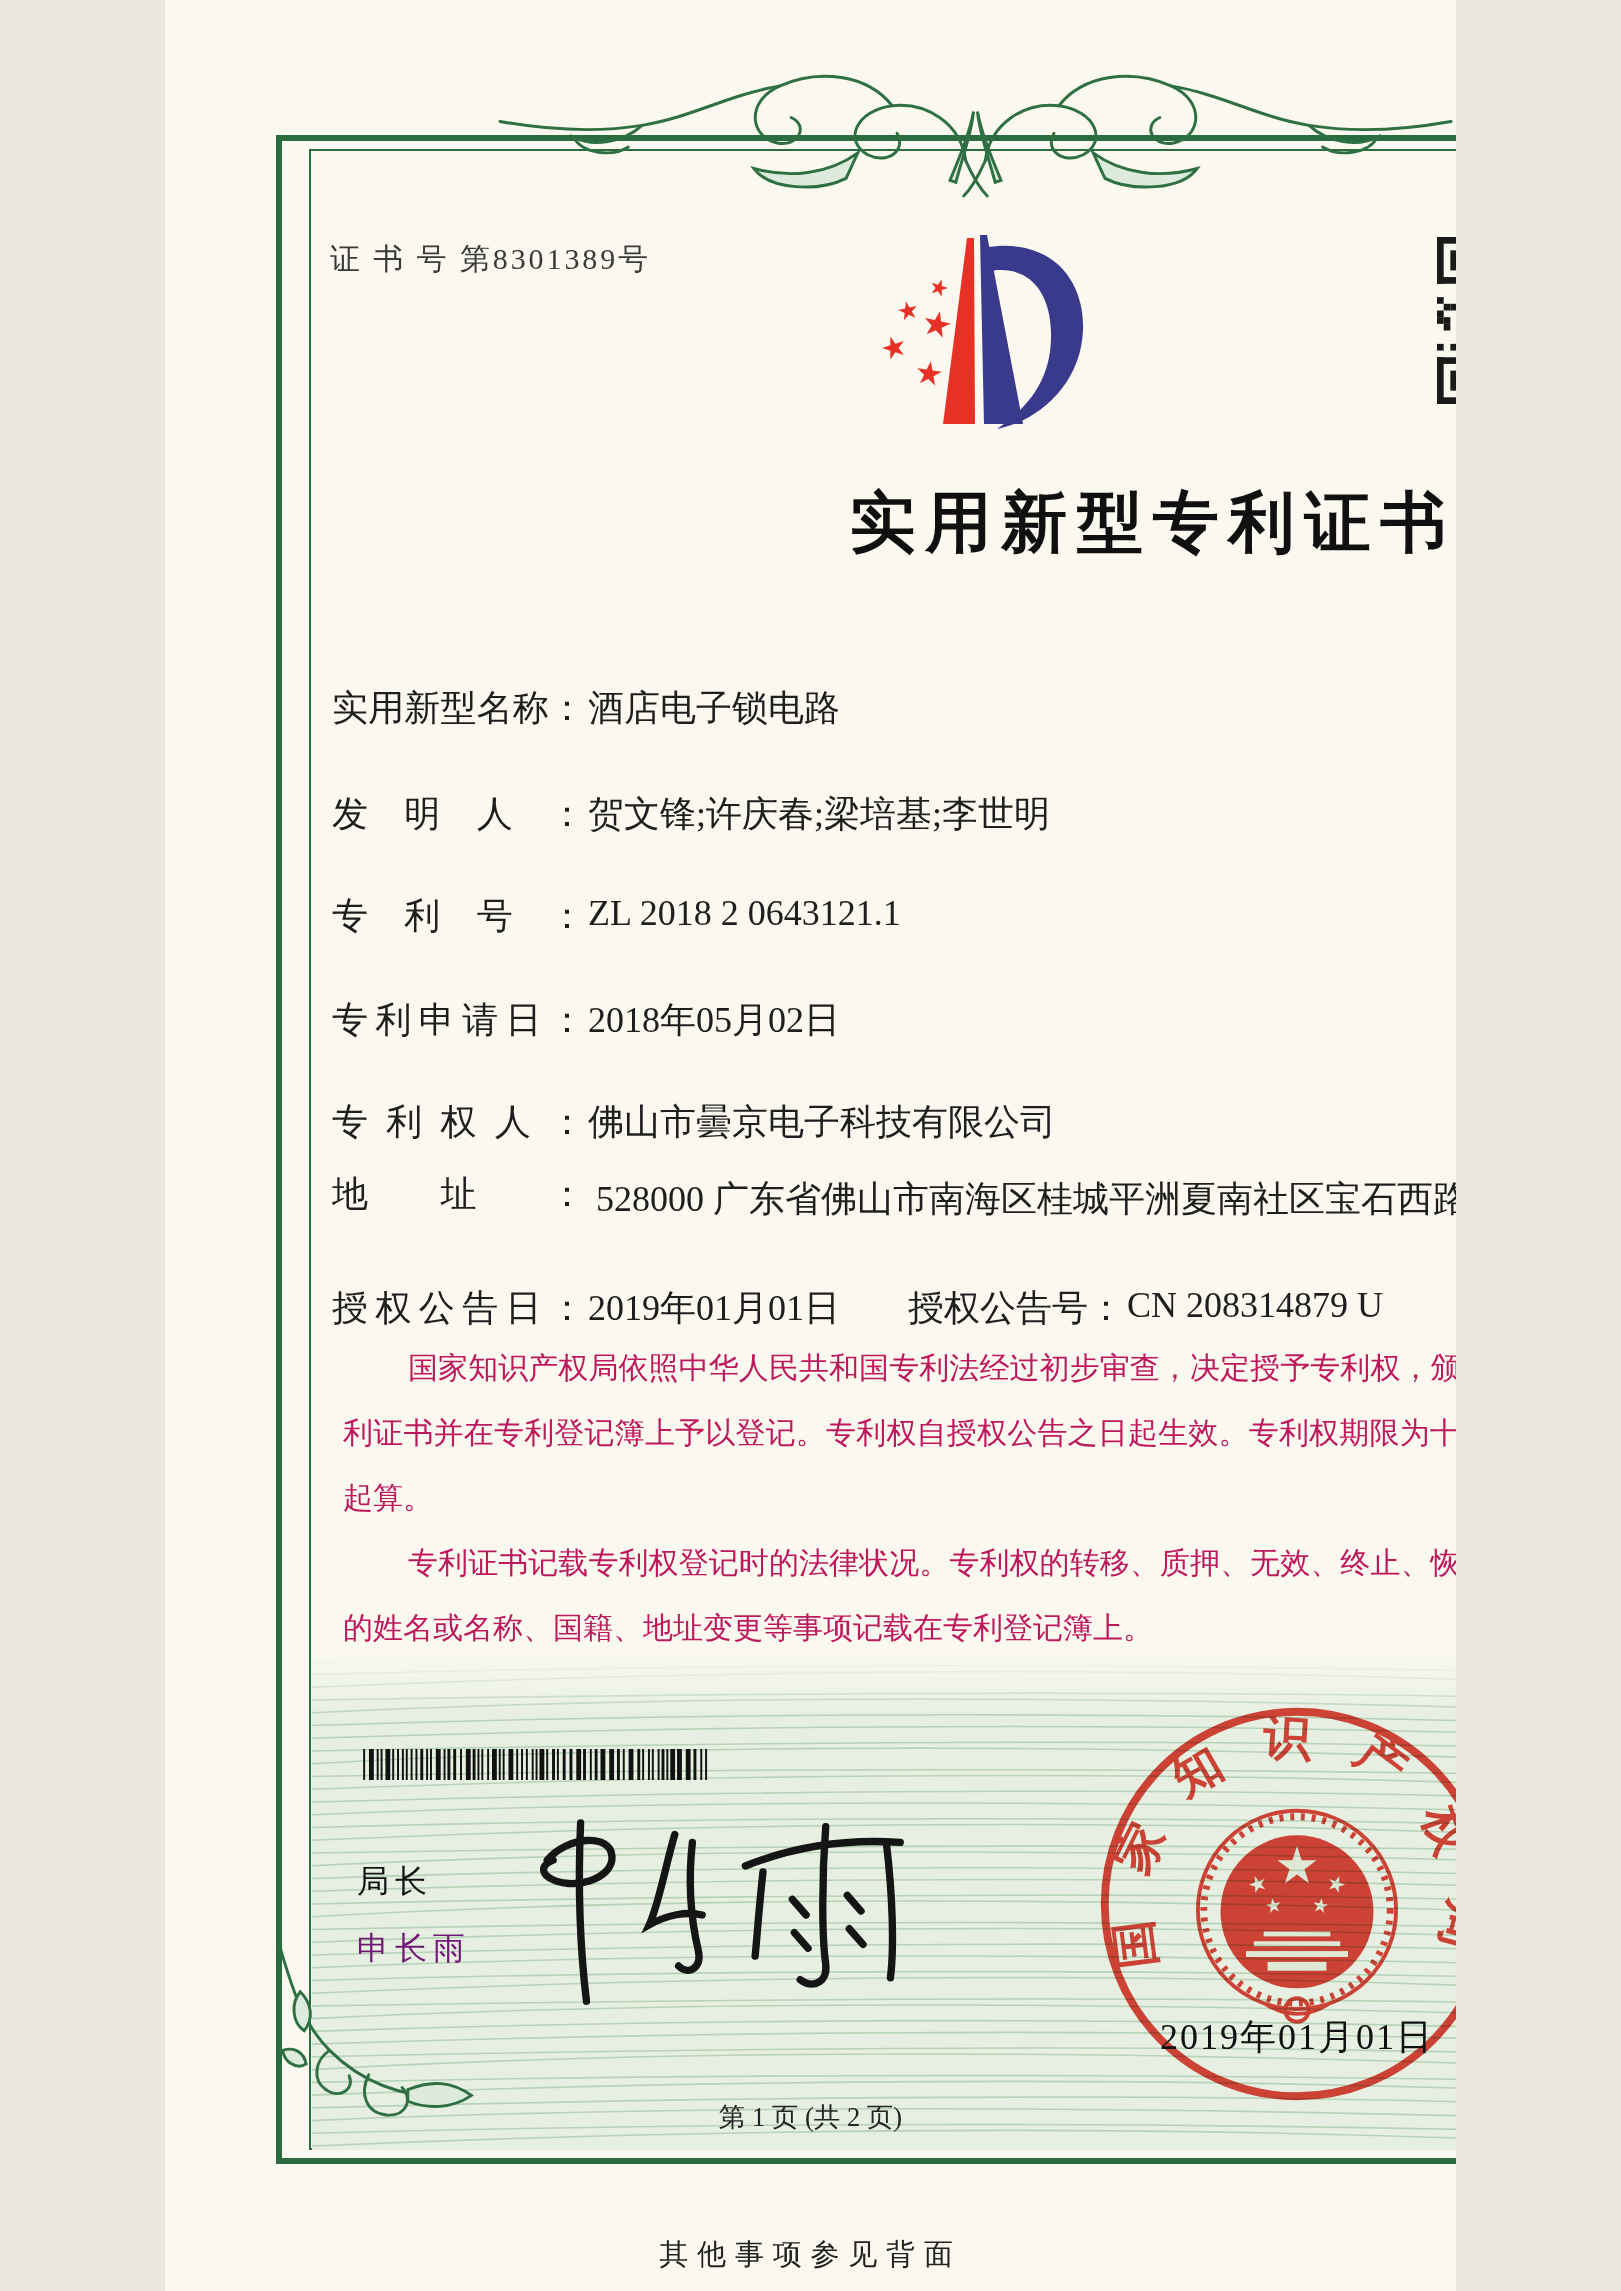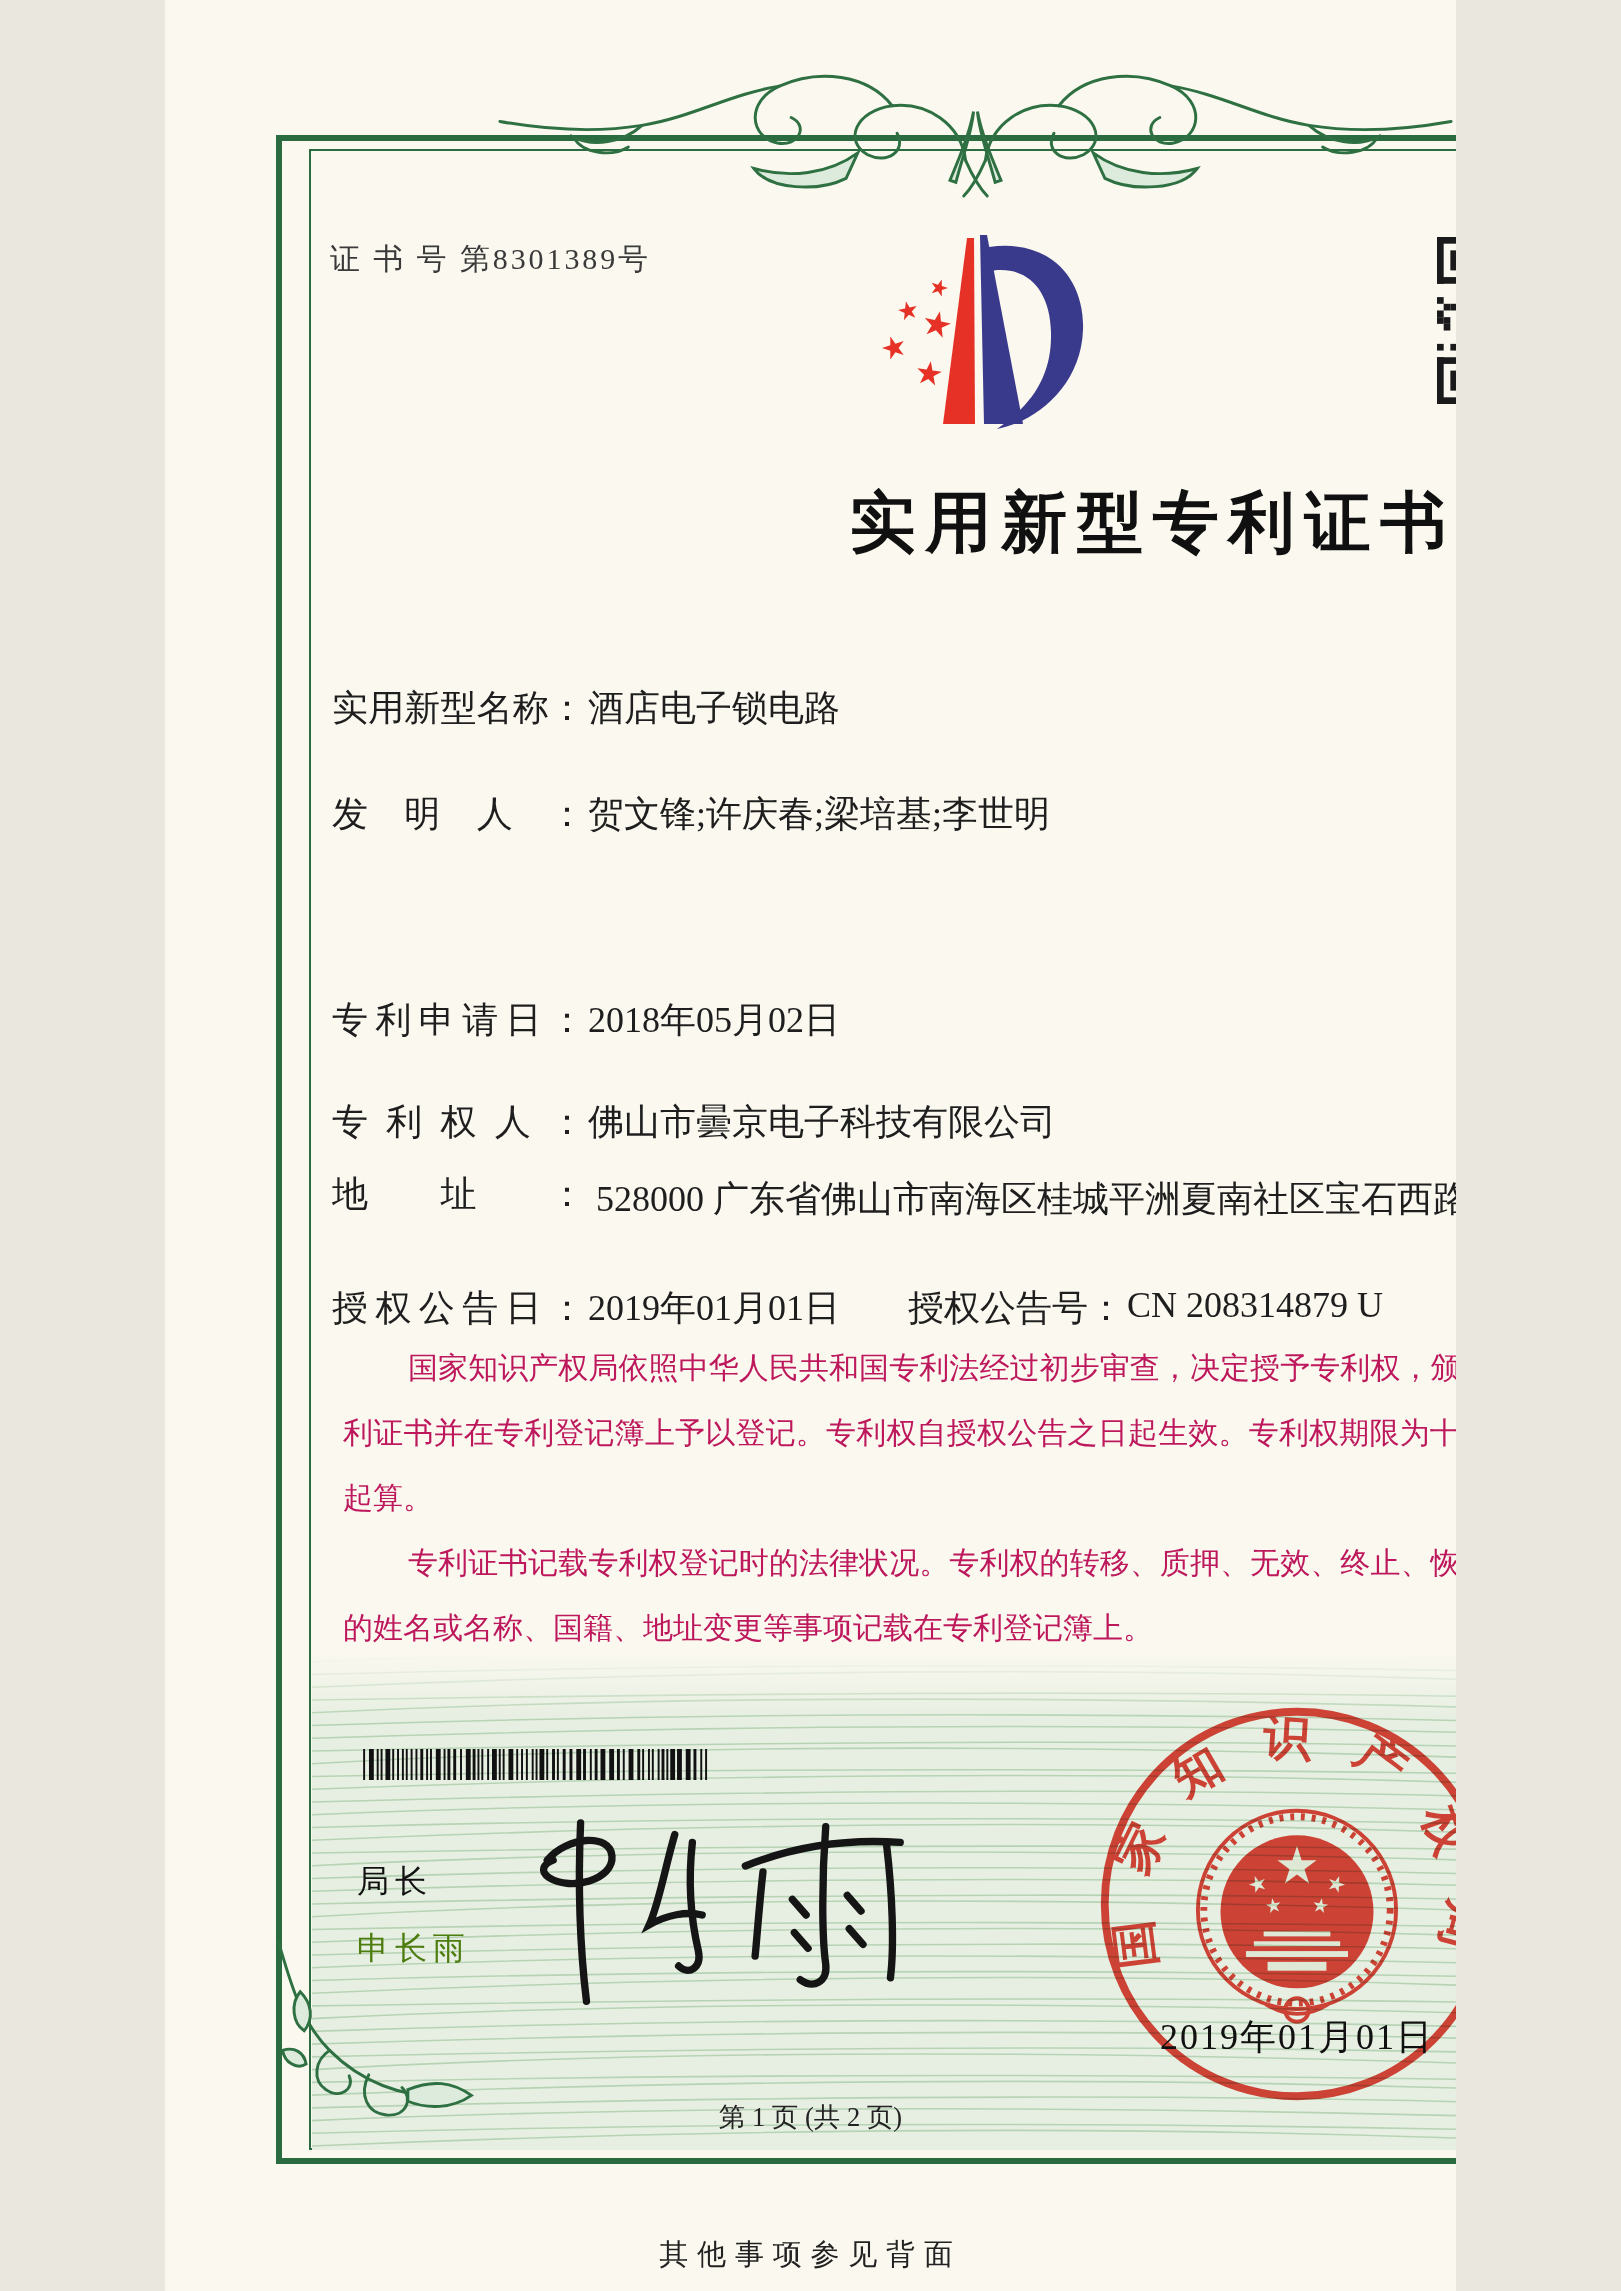--- a/index.html
+++ b/index.html
@@ -23,21 +23,21 @@
        color:#1e1e1e;white-space:nowrap;z-index:3;}
   .row .lbl{display:inline-block;width:253px;text-align:justify;text-align-last:justify;}
   .row .lbl2{display:inline-block;}
   .row .val{margin-left:3px;}
   .addr-lines{margin-left:11px;line-height:58px;}
   .grant-gap{margin-left:68px;display:flex;}
   .paras{left:178px;top:1335px;width:1298px;font-size:30px;line-height:65px;
          text-align:justify;color:#be185d;z-index:3;}
   .paras p{margin:0;text-indent:65px;}
   .director-title{left:192px;top:1860px;font-size:32px;letter-spacing:5.9px;z-index:3;color:#111;}
-  .director-name{left:192px;top:1927px;font-size:32px;letter-spacing:5.9px;z-index:3;color:#4d7c0f;}
+  .director-name{left:192px;top:1927px;font-size:32px;letter-spacing:5.9px;z-index:3;color:#701a75;}
   .seal-date{left:936px;top:2013px;width:392px;text-align:center;font-size:36px;
              letter-spacing:2px;color:#101010;z-index:5;}
   .footer-page{left:0;top:2099px;width:100%;text-align:center;font-size:26.5px;color:#222;z-index:3;}
   .back-note{left:0;top:2223px;width:100%;text-align:center;font-size:29px;letter-spacing:8.8px;
              color:#222;z-index:3;margin-top:12px;}
   
   .logo{left:686px;top:222px;z-index:3;}
   .qr{left:1272px;top:237px;z-index:3;}
   .barcode{left:196px;top:1749px;z-index:3;}
   .signature{left:345px;top:1809px;z-index:3;}
@@ -355,20 +355,24 @@
   <div class="abs title">实用新型专利证书</div>
 
   <div class="row" style="top:684px">
     <span class="lbl">实用新型名称：</span>
     <span class="val">酒店电子锁电路</span>
   </div>
   <div class="row" style="top:790px">
     <span class="lbl">发明人：</span>
     <span class="val">贺文锋;许庆春;梁培基;李世明</span>
   </div>
+  <div class="row" style="top:892px">
+    <span class="lbl">专利号：</span>
+    <span class="val">ZL 2018 2 0643121.1</span>
+  </div>
   <div class="row" style="top:996px">
     <span class="lbl">专利申请日：</span>
     <span class="val">2018年05月02日</span>
   </div>
   <div class="row" style="top:1098px">
     <span class="lbl">专利权人：</span>
     <span class="val">佛山市曇京电子科技有限公司</span>
   </div>
   <div class="row" style="top:1170px">
     <span class="lbl">地址：</span>

